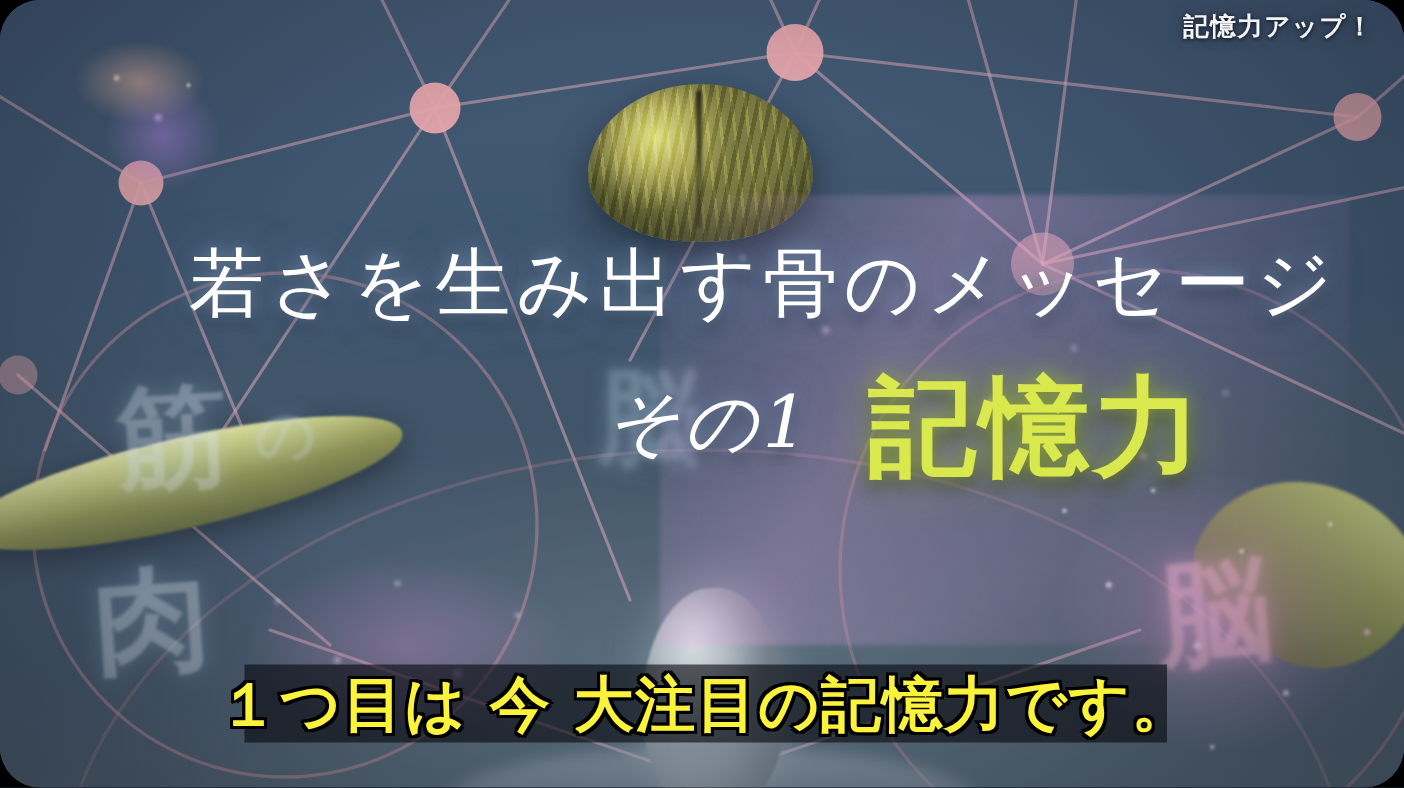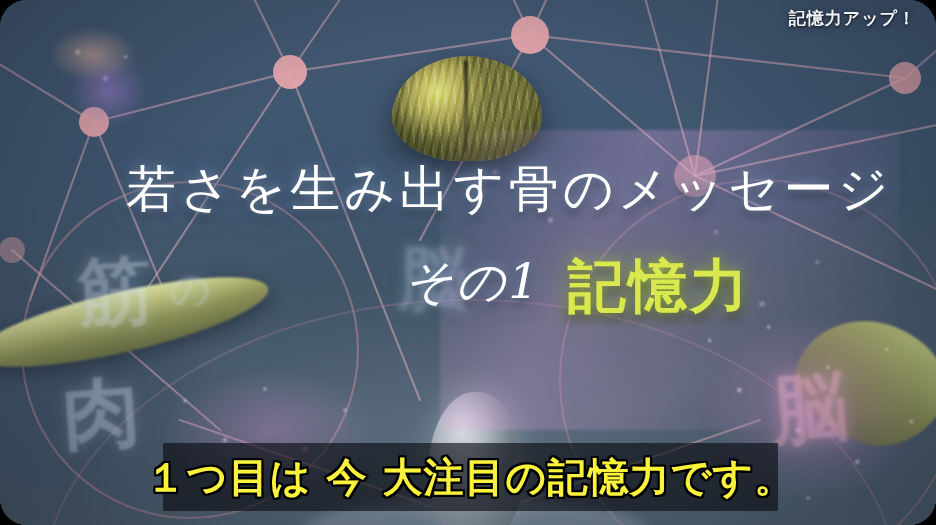--- a/index.html
+++ b/index.html
@@ -221,53 +221,53 @@
     white-space: nowrap;
     text-shadow:
       0 0 10px rgba(150,180,220,0.70),
       0 0 26px rgba(120,150,200,0.55),
       0 4px 10px rgba(0,0,0,0.72);
   }
   .line-two {
     position: absolute;
     left: 404px; top: 250px;
     display: flex;
-    align-items: flex-end;
-    white-space: nowrap;
+    align-items: flex-start;
+    white-space: nowrap;
+    gap: 37px;
   }
   .sono {
     font-family: "DejaVu Serif", "Liberation Serif", serif;
     font-style: italic;
     font-size: 48px;
     color: #ffffff;
     letter-spacing: 3px;
     text-shadow:
       0 0 10px rgba(150,180,220,0.70),
       0 0 24px rgba(120,150,200,0.50),
       0 4px 10px rgba(0,0,0,0.70);
   }
   .kioku {
-    margin-left: 26px;
     font-family: "DejaVu Sans", "Liberation Sans", sans-serif;
     font-weight: 700;
-    font-size: 58px;
+    font-size: 72px;
     line-height: 0.95;
     color: #d9e84d;
     letter-spacing: 3px;
     text-shadow:
       0 0 12px rgba(200,230,80,0.60),
       0 0 34px rgba(170,210,60,0.45),
       0 5px 12px rgba(0,0,0,0.70);
   }
 
   
   .sub-bar {
     position: absolute;
     left: 163px; top: 443px;
-    width: 615px; height: 68px;
+    width: 615px; height: 52px;
     background: rgba(8,10,16,0.62);
     display: flex;
     align-items: center;
     justify-content: center;
   }
   .sub-text {
     font-family: "DejaVu Sans", "Liberation Sans", sans-serif;
     font-weight: 700;
     font-size: 40px;
     letter-spacing: 1px;

